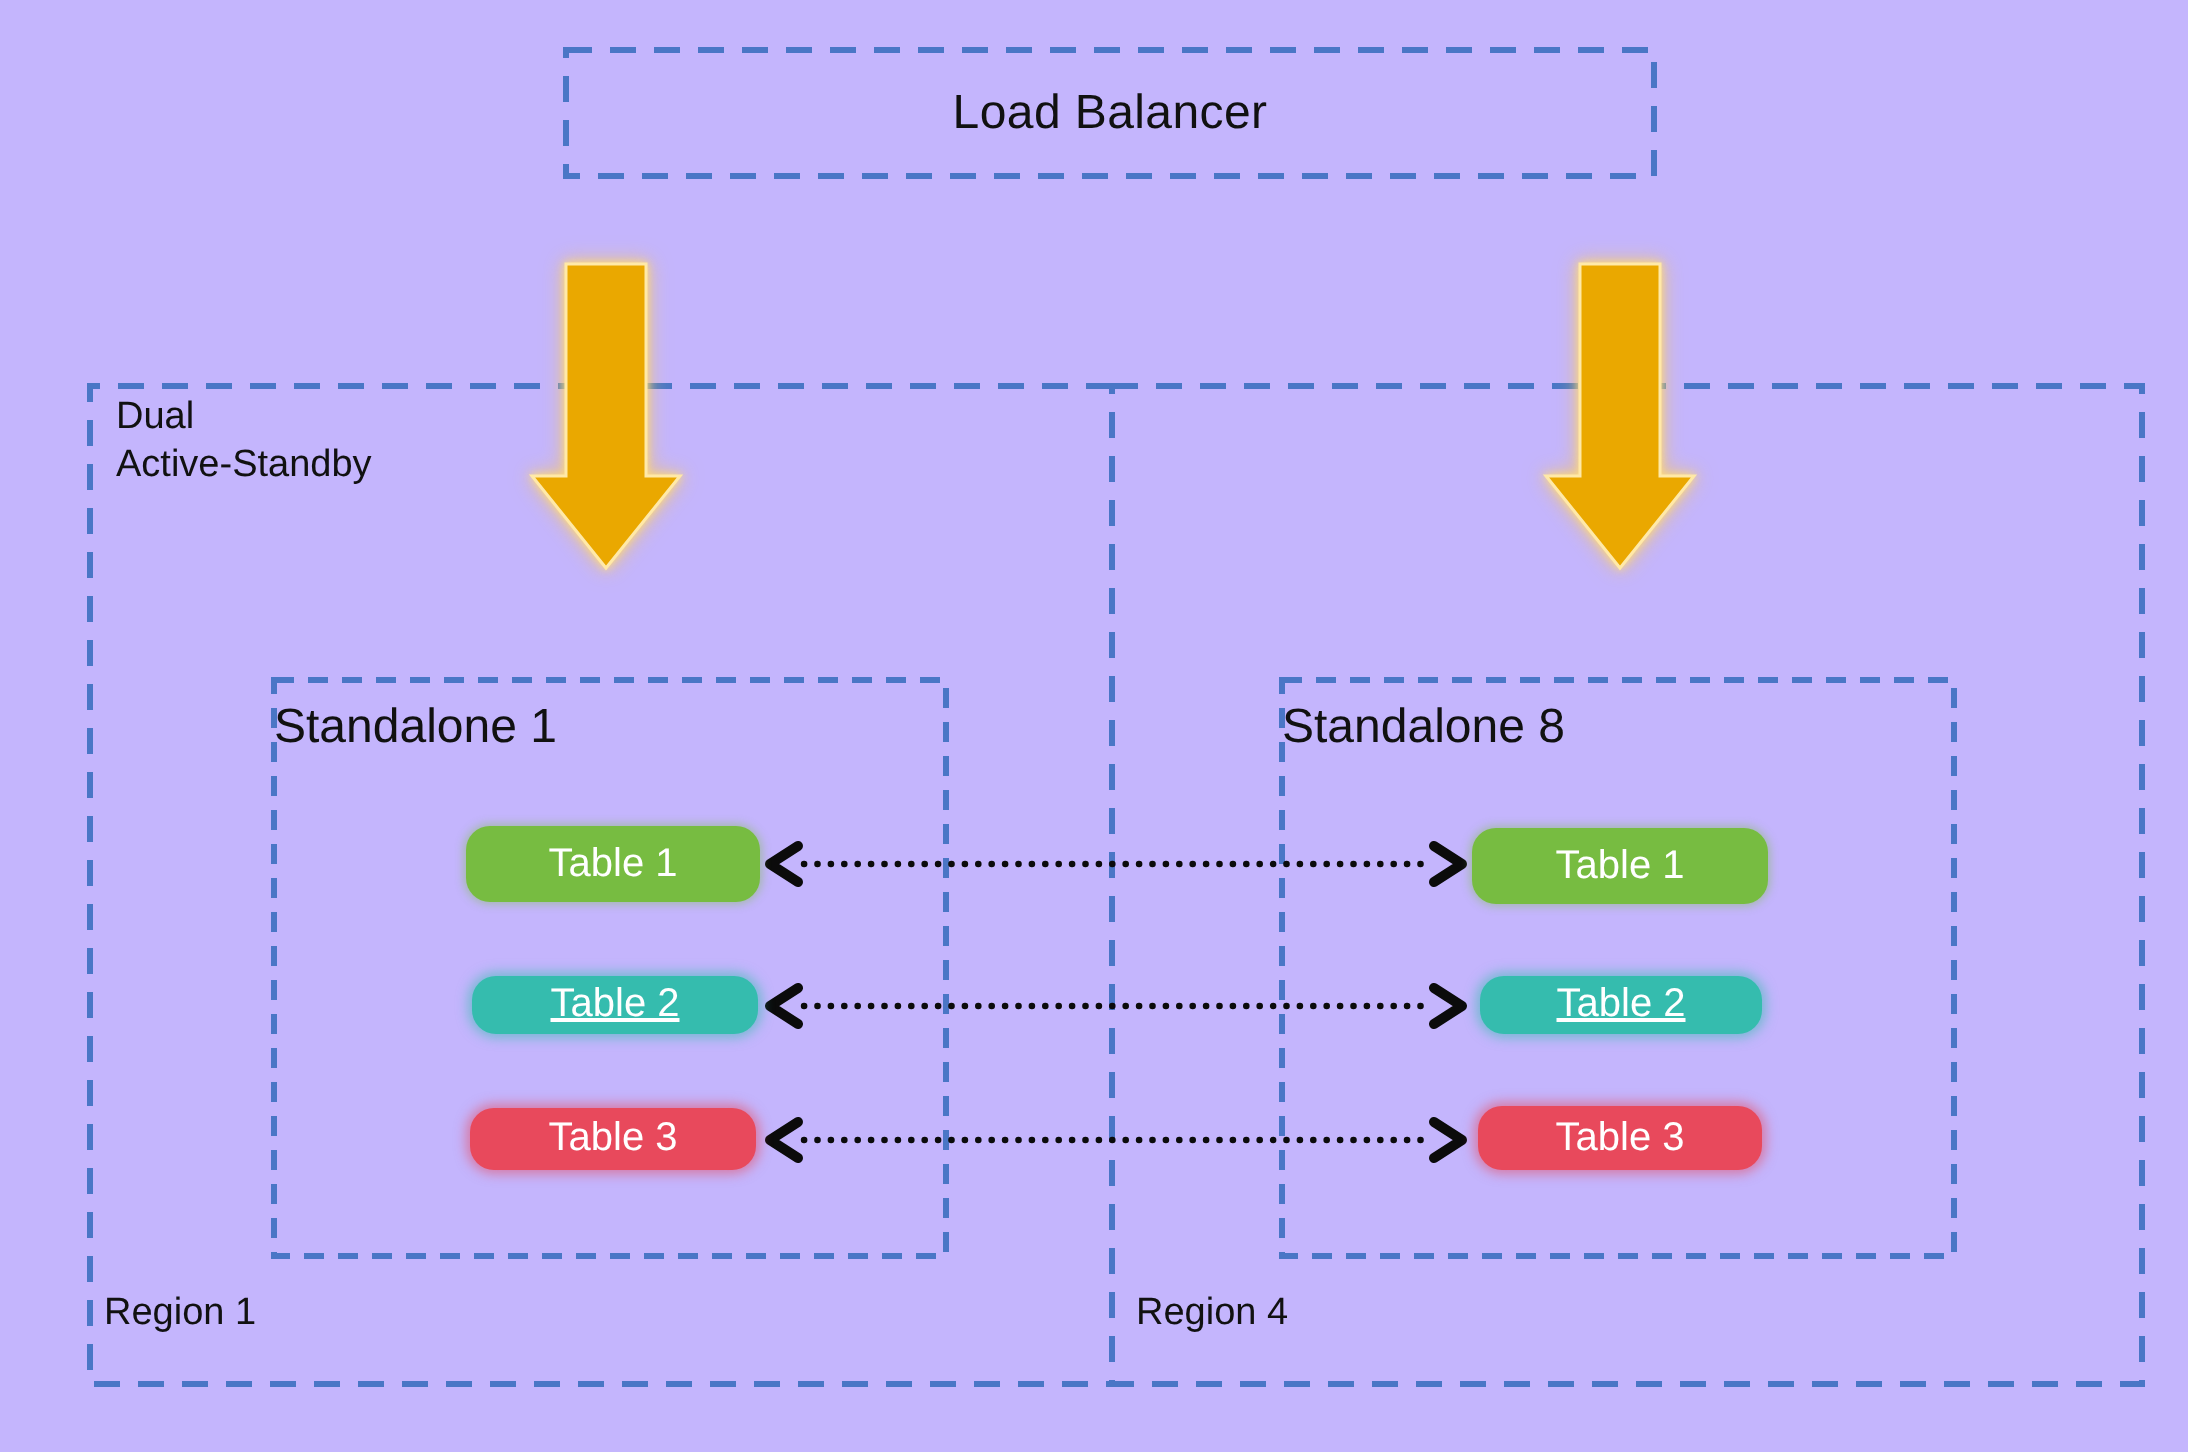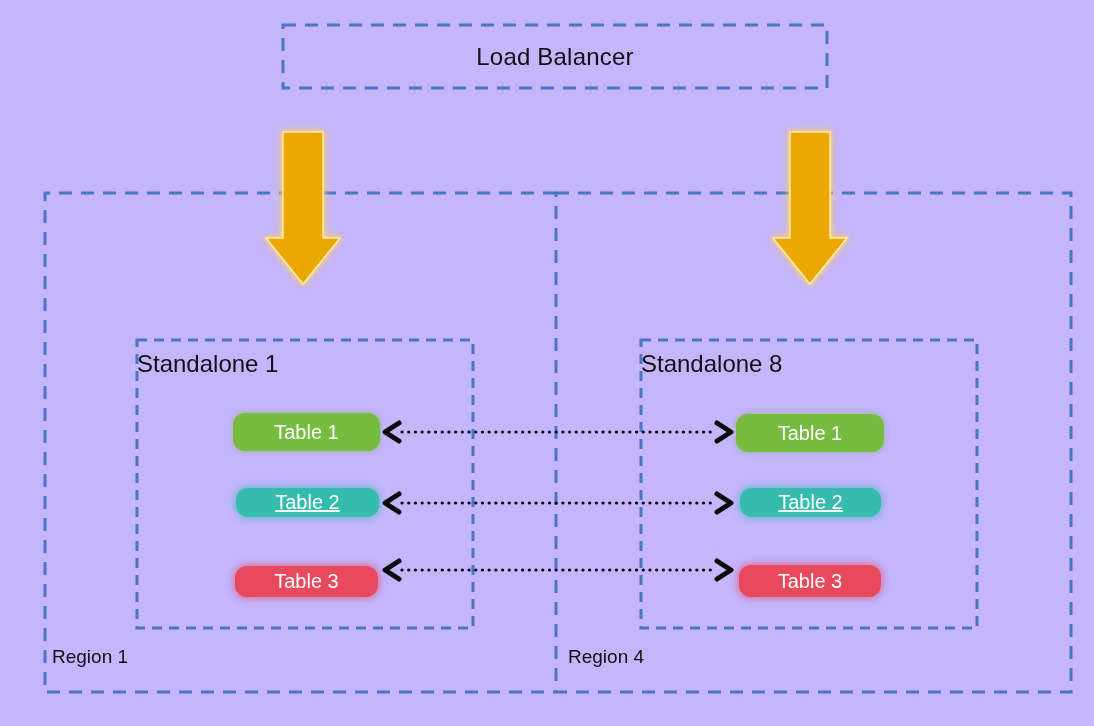--- a/index.html
+++ b/index.html
@@ -35,21 +35,21 @@
   .region-label.r1{left:52px;}
   .region-label.r2{left:568px;}
   .replicate-label{position:absolute;left:478px;top:463px;width:160px;text-align:center;font-size:20px;}
 
   .chip{
     position:absolute;display:flex;align-items:center;justify-content:center;
     color:var(--table-text,#fff);font-size:20px;border-radius:12px;
   }
   .chip.green{background:var(--table-green,#77BC41);box-shadow:0 0 5px 1px rgba(119,188,65,.45);}
   .chip.teal {background:var(--table-teal,#35BCAE);box-shadow:0 0 6px 2px rgba(53,188,174,.55);text-decoration:underline;}
-  .chip.red  {background:var(--table-red,#E8495C);box-shadow:0 0 6px 2px rgba(232,73,92,.55);margin-top:12px;}
+  .chip.red  {background:var(--table-red,#E8495C);box-shadow:0 0 6px 2px rgba(232,73,92,.55);}
 
   .chip.c1l{left:233px;top:413px;width:147px;height:38px;}
   .chip.c2l{left:236px;top:488px;width:143px;height:29px;}
   .chip.c3l{left:235px;top:554px;width:143px;height:31px;}
   .chip.c1r{left:736px;top:414px;width:148px;height:38px;}
   .chip.c2r{left:740px;top:488px;width:141px;height:29px;}
   .chip.c3r{left:739px;top:553px;width:142px;height:32px;}
 </style>
 </head>
 <body>
@@ -79,20 +79,24 @@
     </g>
     <g>
       <line x1="402" y1="570" x2="714" y2="570" class="dotline"></line>
       <path d="M399,561 L385,570 L399,579" class="chev"></path>
       <path d="M717,561 L731,570 L717,579" class="chev"></path>
     </g>
   </svg>
 
   <div class="label lb-label">Load Balancer</div>
 
+  <div class="label cluster-label">
+    <div>Dual</div>
+    <div>Active-Standby</div>
+  </div>
 
   <div class="standalone-title s1">Standalone 1</div>
   <div class="standalone-title s2">Standalone 8</div>
 
 
   <div class="chip green c1l">Table 1</div>
   <div class="chip teal c2l">Table 2</div>
   <div class="chip red c3l">Table 3</div>
 
   <div class="chip green c1r">Table 1</div>

